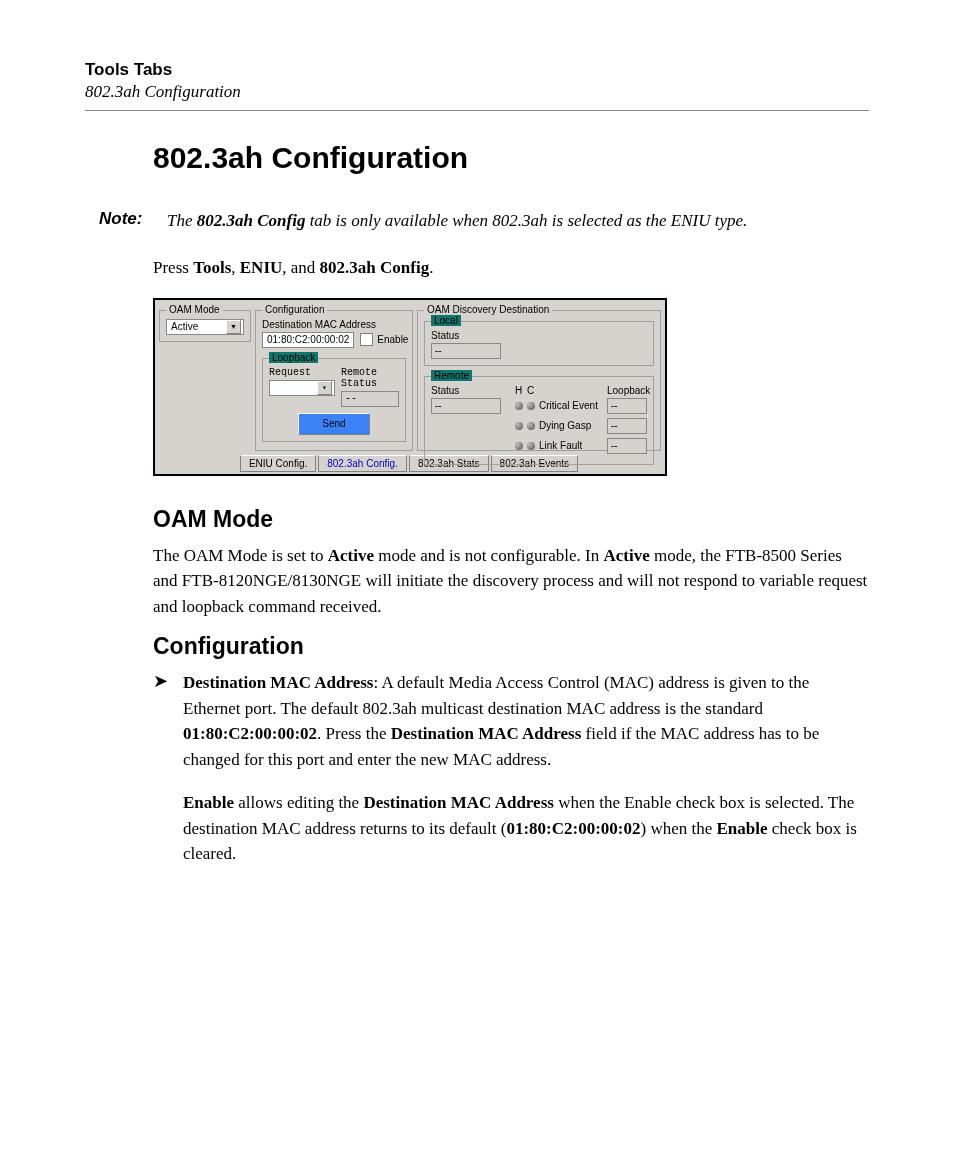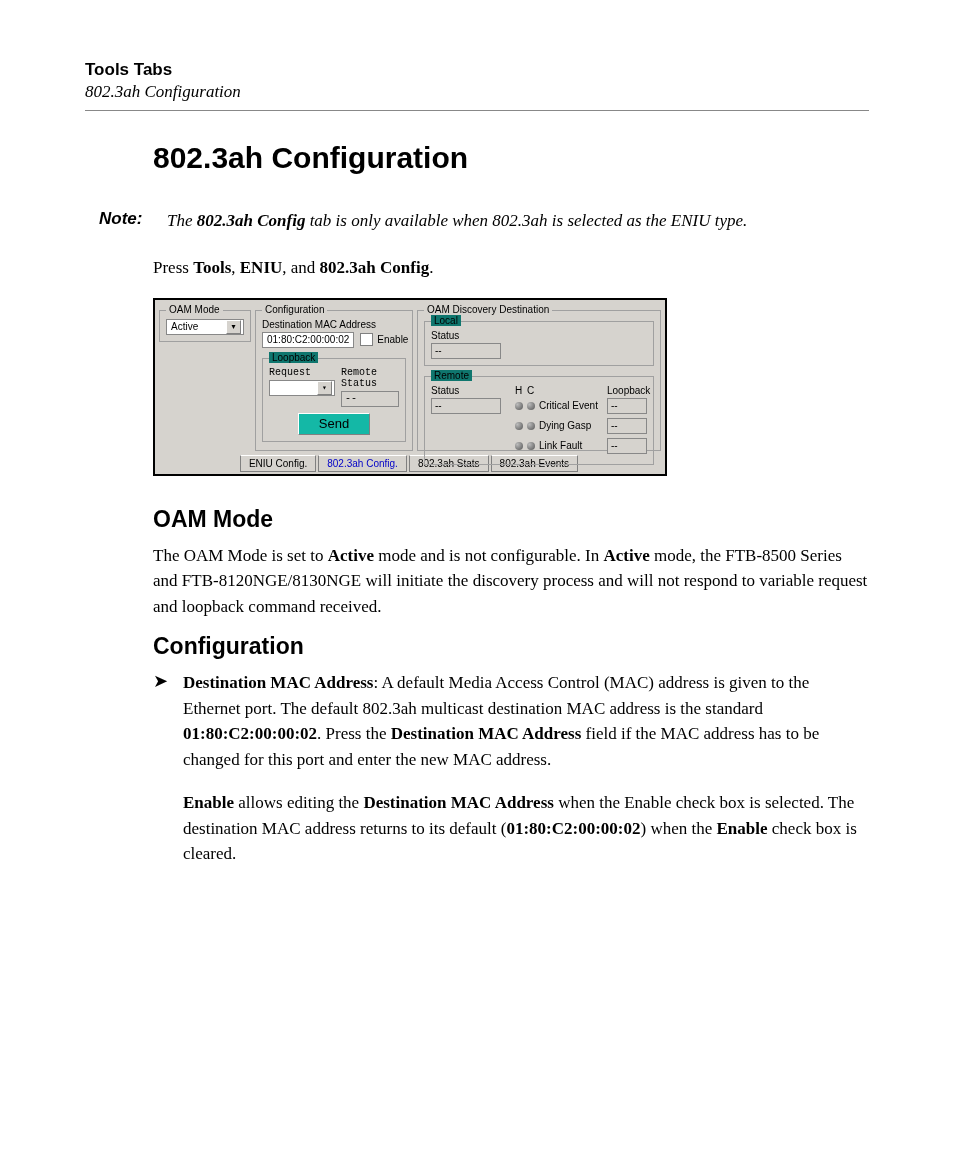--- a/index.html
+++ b/index.html
@@ -152,22 +152,22 @@
     width: 11px; height: 11px;
     border: 1px solid #808080;
     background: #fff;
     display:inline-block;
     vertical-align: middle;
   }
   .chk-row { display:flex; align-items:center; gap:4px; font-size:10px; }
   .win-btn {
     border: 1px solid #fff;
     border-right-color:#808080; border-bottom-color:#808080;
-    background: #14b8a6;
-    font-size: 13px;
+    background: #3b82f6;
+    font-size: 10px;
     height: 20px;
     display:flex; align-items:center; justify-content:center;
   }
   .led {
     width: 8px; height:8px; border-radius:50%;
     background: radial-gradient(circle at 30% 30%, #bbb, #555);
     display:inline-block;
   }
   .hc-row { display:flex; align-items:center; gap:4px; font-size:10px; margin-bottom:4px; }
   .hc-row .label { flex:1; }

